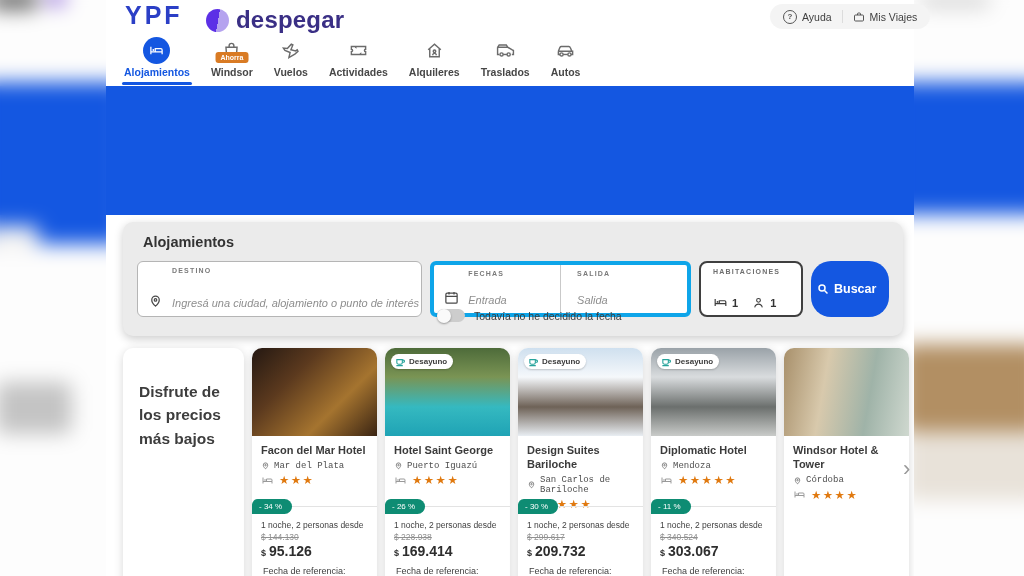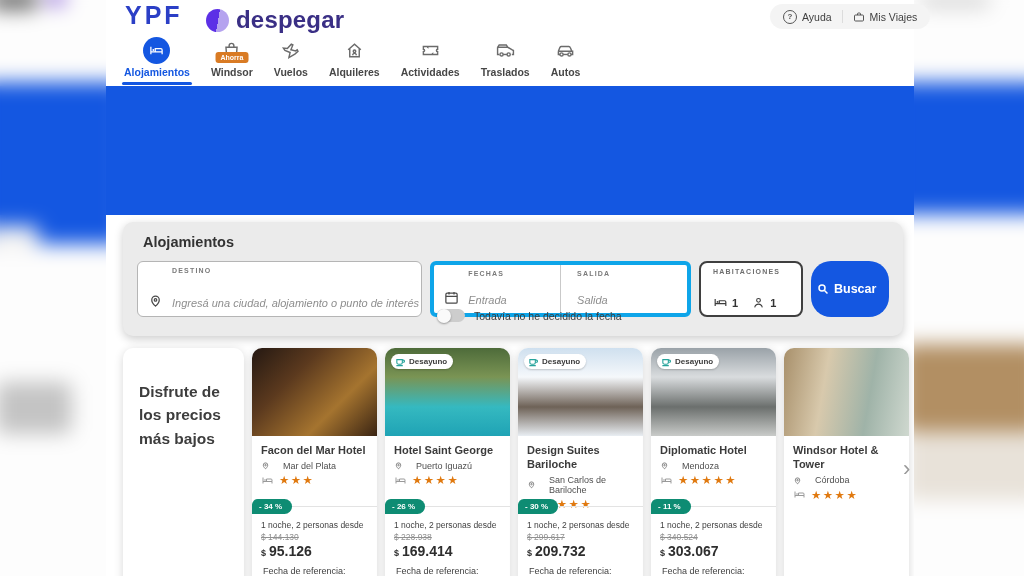--- a/index.html
+++ b/index.html
@@ -68,28 +68,28 @@
   
   #cards-row{position:absolute;left:123px;top:348px;display:flex;gap:8px;align-items:flex-start;z-index:3;}
   #promo-card{width:89px;min-height:212px;background:#fff;border-radius:10px;box-shadow:0 2px 10px rgba(0,0,0,.16);padding:32px 16px 0;}
   #promo-text{font-size:15.5px;font-weight:800;color:#3d3d3d;line-height:1.5;}
   .hotel-card{width:125px;height:242px;background:#fff;border-radius:10px;box-shadow:0 2px 10px rgba(0,0,0,.16);position:relative;cursor:pointer;}
   .photo{height:88px;border-radius:10px 10px 0 0;position:relative;}
   .bk-badge{position:absolute;top:6px;left:6px;background:#fff;border-radius:9px;padding:2px 6px 2px 4px;display:flex;align-items:center;gap:3px;font-size:8px;font-weight:800;color:#3c3c3c;box-shadow:0 1px 2px rgba(0,0,0,.2);}
   .bk-badge svg{width:11px;height:11px;color:#27a39b;}
   .info{padding:7px 9px 0;}
   .hname{font-size:11px;font-weight:800;color:#3b3b3b;line-height:1.3;}
-  .hloc{display:flex;align-items:center;gap:13px;margin-top:3px;font-size:9px;color:#4f4f4f;}
+  .hloc{display:flex;align-items:center;gap:4px;margin-top:3px;font-size:9px;color:#4f4f4f;font-family:Liberation Mono, monospace;}
   .hloc svg{width:9px;height:11px;color:#666;flex:none;}
   .hstars{display:flex;align-items:center;gap:5px;margin-top:2px;}
   .hstars .bed{color:#9a9a9a;display:flex;}
   .hstars .bed svg{width:13px;height:11px;}
   .stars{color:#e0790f;font-size:11.5px;letter-spacing:1.5px;white-space:nowrap;}
   .price-sec{position:absolute;top:158px;left:0;right:0;border-top:1px solid #e3e3e3;}
-  .disc-badge{position:absolute;top:-8px;left:0;background:#0e8c73;color:#fff;font-size:8px;font-weight:700;padding:3px 10px 3px 7px;border-radius:7px 9px 9px 0;}
+  .disc-badge{position:absolute;top:-8px;left:0;background:#0e8c73;color:#fff;font-size:8px;font-weight:400;padding:3px 10px 3px 7px;border-radius:7px 9px 9px 0;}
   .price-body{padding:13px 9px 0;}
   .terms{font-size:8.5px;color:#3f3f3f;}
   .oldprice{font-size:8.5px;color:#909090;text-decoration:line-through;margin-top:2px;}
   .pricerow{display:flex;align-items:baseline;gap:3px;margin-top:1px;color:#2e2e2e;}
   .cur{font-size:9px;font-weight:700;}
   .amt{font-size:14px;font-weight:700;}
   .ref{font-size:9px;color:#3f3f3f;margin-top:7px;padding-left:2px;}
   #carousel-next{position:absolute;left:903px;top:458px;font-size:22px;color:#9a9a9a;z-index:4;cursor:pointer;line-height:1;}
 </style>
 </head>
@@ -169,38 +169,38 @@
             <path d="M10 21l1.5-6.5L5 12 3 9l5 .5L13 4l2 1-2.5 6 6 1.5 2-1.5 1 2-4 3.5-7.5 4.5z"></path>
           </svg>
         </span>
 
     <span class="tlabel">Vuelos</span>
   </div>
 
   <div class="tab">
     <span class="ticon">
           <svg viewBox="0 0 24 24" fill="none" stroke="currentColor" stroke-width="1.8">
+            <path d="M3 7h18v3.5a1.5 1.5 0 0 0 0 3V17H3v-3.5a1.5 1.5 0 0 0 0-3V7z"></path>
+            <path d="M8 7c0 1 .8 1.8 1.8 1.8M14 17c0-1 .8-1.8 1.8-1.8" stroke-width="1.4"></path>
+          </svg>
+        </span>
+
+    <span class="tlabel">Actividades</span>
+  </div>
+
+  <div class="tab">
+    <span class="ticon">
+          <svg viewBox="0 0 24 24" fill="none" stroke="currentColor" stroke-width="1.8">
             <path d="M4 11l8-7 8 7M6 9.5V20h12V9.5"></path>
             <circle cx="12" cy="13" r="1.6"></circle>
             <path d="M9.5 18c.4-1.6 1.4-2.4 2.5-2.4s2.1.8 2.5 2.4"></path>
           </svg>
         </span>
 
     <span class="tlabel">Alquileres</span>
-  </div>
-
-  <div class="tab">
-    <span class="ticon">
-          <svg viewBox="0 0 24 24" fill="none" stroke="currentColor" stroke-width="1.8">
-            <path d="M3 7h18v3.5a1.5 1.5 0 0 0 0 3V17H3v-3.5a1.5 1.5 0 0 0 0-3V7z"></path>
-            <path d="M8 7c0 1 .8 1.8 1.8 1.8M14 17c0-1 .8-1.8 1.8-1.8" stroke-width="1.4"></path>
-          </svg>
-        </span>
-
-    <span class="tlabel">Actividades</span>
   </div>
 
   <div class="tab">
     <span class="ticon">
           <svg viewBox="0 0 24 24" fill="none" stroke="currentColor" stroke-width="1.8">
             <path d="M2 8h13l5 3 2 1v5h-2M2 8v9h2M2 8l2-3h9l2 3"></path>
             <circle cx="7" cy="17" r="2"></circle>
             <circle cx="16" cy="17" r="2"></circle>
             <path d="M9 17h5"></path>
           </svg>

